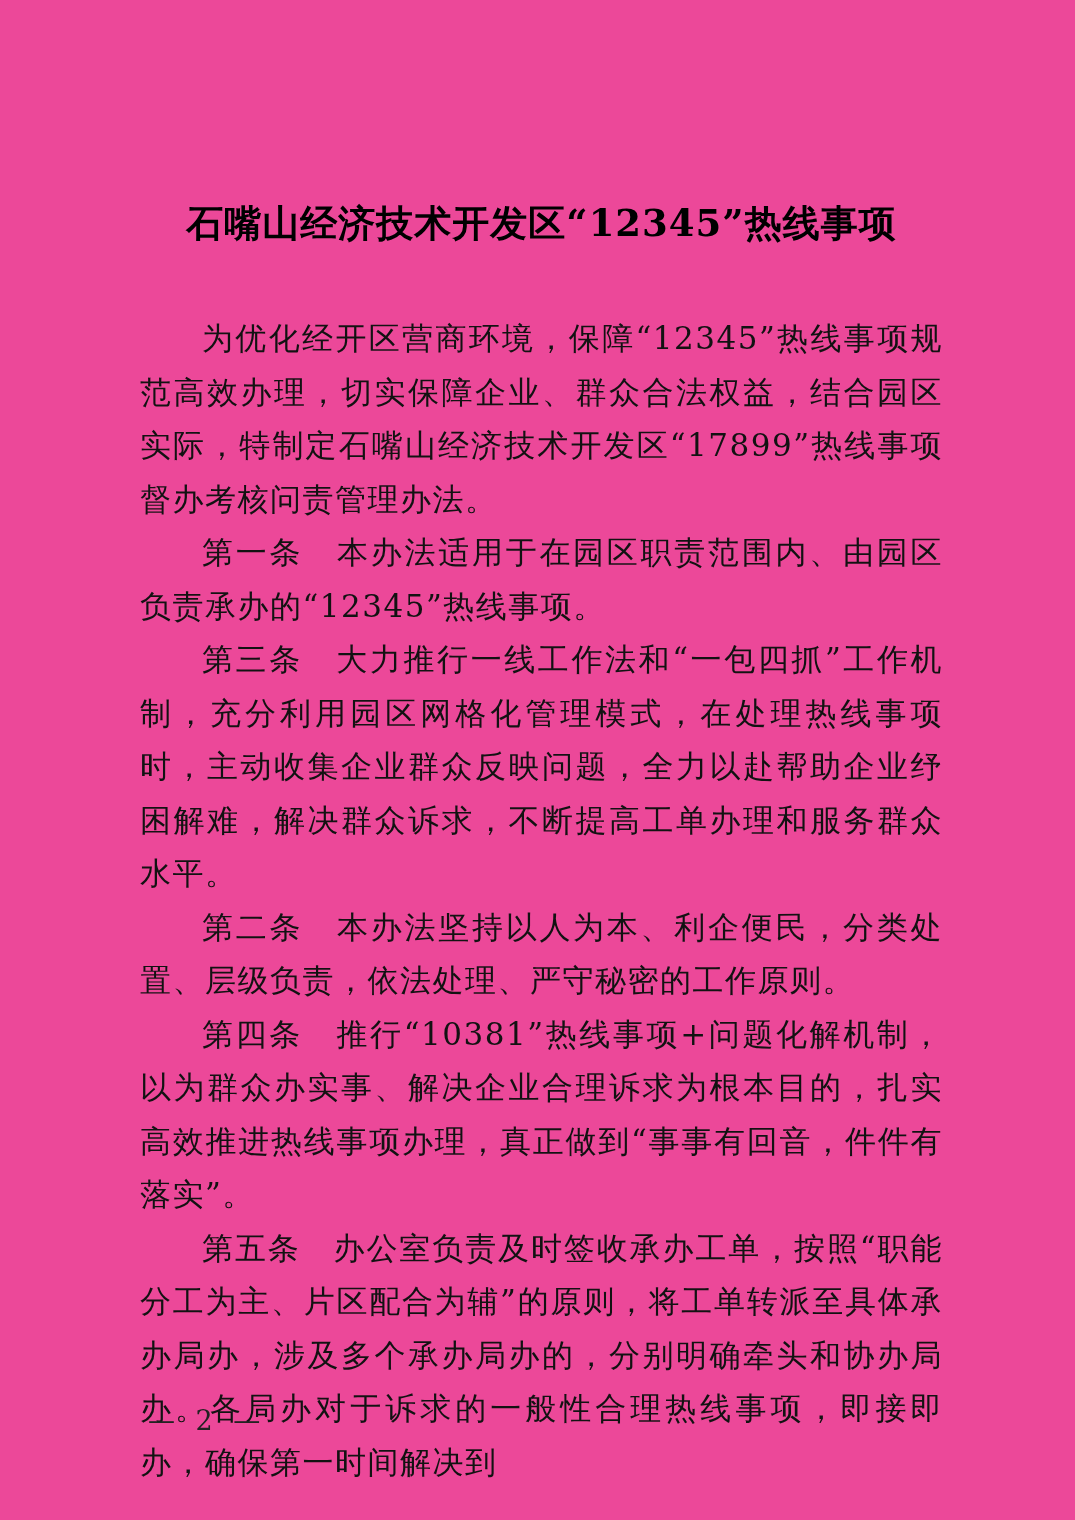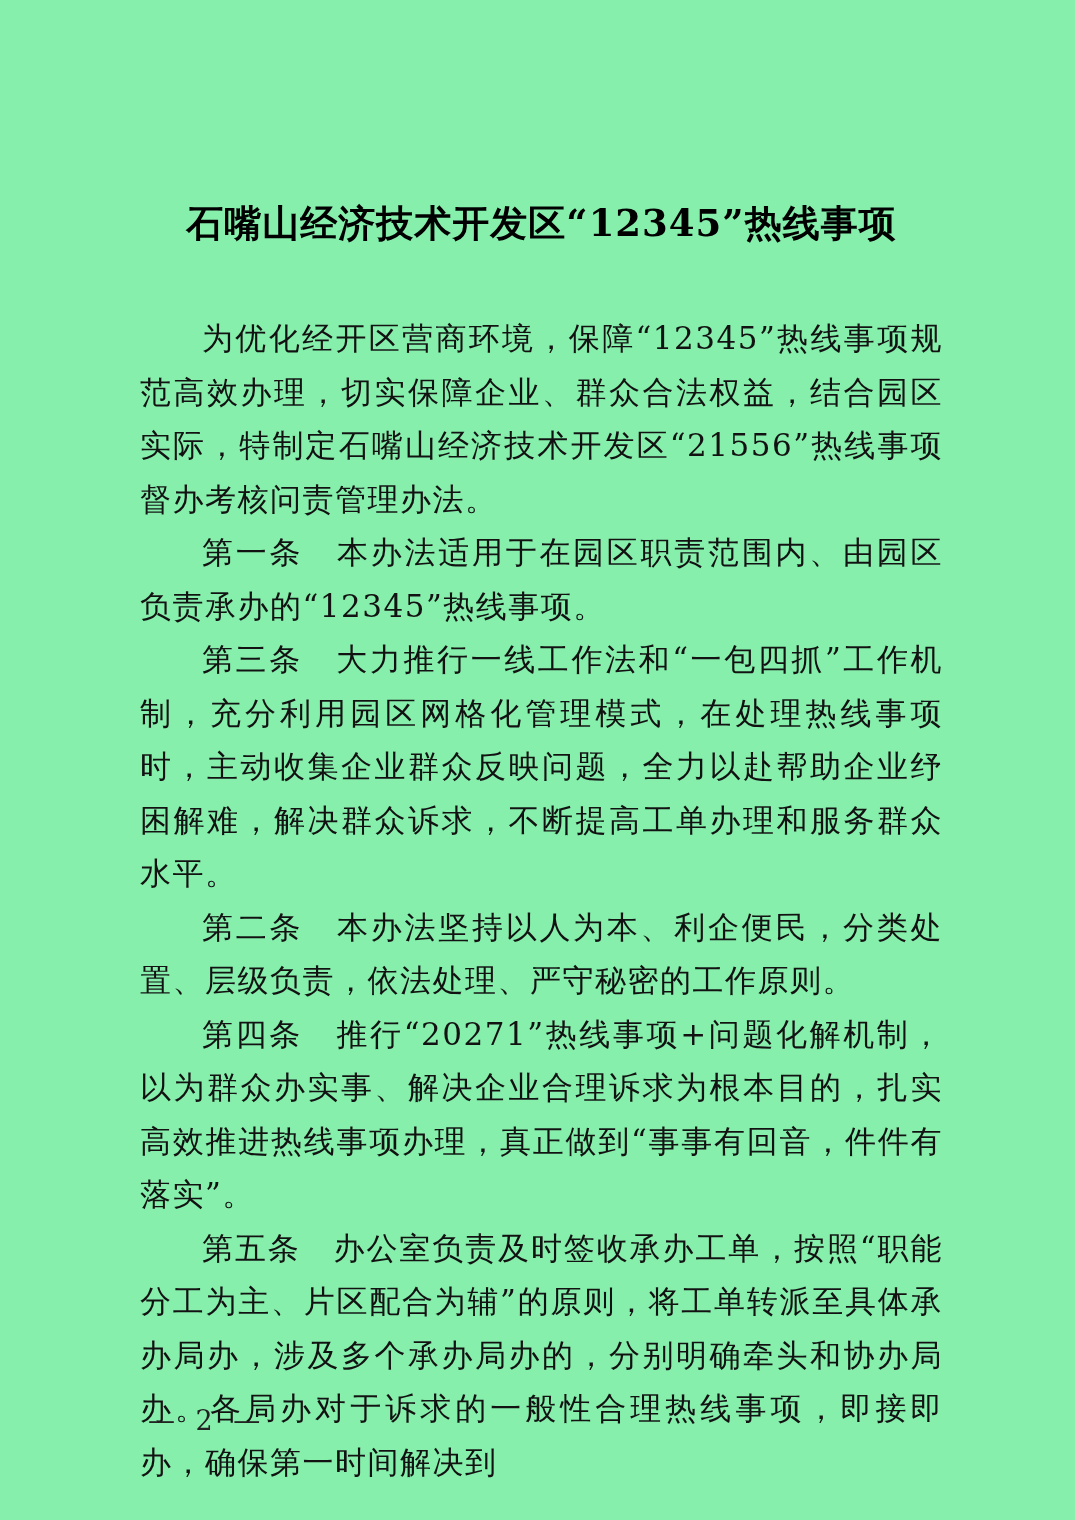--- a/index.html
+++ b/index.html
@@ -4,21 +4,21 @@
 <style>
   html, body {
     margin: 0;
     padding: 0;
     background: #ffffff;
   }
   .page {
     position: relative;
     width: 1075px;
     height: 1520px;
-    background: #86efac;
+    background: #ec4899;
     color: #111111;
     overflow: hidden;
     font-family: "DejaVu Serif", "Liberation Serif", serif;
     text-decoration: underline;
   }
   .content {
     position: absolute;
     left: 140px;
     right: 132px;
     top: 188px;
@@ -57,21 +57,21 @@
   }
 </style>
 </head>
 <body>
 
 <div class="page">
   <div class="content">
     <h1 class="doc-title">
       <span class="title-line">石嘴山经济技术开发区“12345”热线事项</span>
     </h1>
-    <p class="body-para">为优化经开区营商环境，保障“12345”热线事项规范高效办理，切实保障企业、群众合法权益，结合园区实际，特制定石嘴山经济技术开发区“21556”热线事项督办考核问责管理办法。</p>
+    <p class="body-para">为优化经开区营商环境，保障“12345”热线事项规范高效办理，切实保障企业、群众合法权益，结合园区实际，特制定石嘴山经济技术开发区“17899”热线事项督办考核问责管理办法。</p>
     <p class="body-para">第一条　本办法适用于在园区职责范围内、由园区负责承办的“12345”热线事项。</p>
     <p class="body-para">第三条　大力推行一线工作法和“一包四抓”工作机制，充分利用园区网格化管理模式，在处理热线事项时，主动收集企业群众反映问题，全力以赴帮助企业纾困解难，解决群众诉求，不断提高工单办理和服务群众水平。</p>
     <p class="body-para">第二条　本办法坚持以人为本、利企便民，分类处置、层级负责，依法处理、严守秘密的工作原则。</p>
-    <p class="body-para">第四条　推行“20271”热线事项+问题化解机制，以为群众办实事、解决企业合理诉求为根本目的，扎实高效推进热线事项办理，真正做到“事事有回音，件件有落实”。</p>
+    <p class="body-para">第四条　推行“10381”热线事项+问题化解机制，以为群众办实事、解决企业合理诉求为根本目的，扎实高效推进热线事项办理，真正做到“事事有回音，件件有落实”。</p>
     <p class="body-para">第五条　办公室负责及时签收承办工单，按照“职能分工为主、片区配合为辅”的原则，将工单转派至具体承办局办，涉及多个承办局办的，分别明确牵头和协办局办。各局办对于诉求的一般性合理热线事项，即接即办，确保第一时间解决到</p>
   </div>
   <div class="page-number">— 2 —</div>
 </div>
 
 </body></html>

